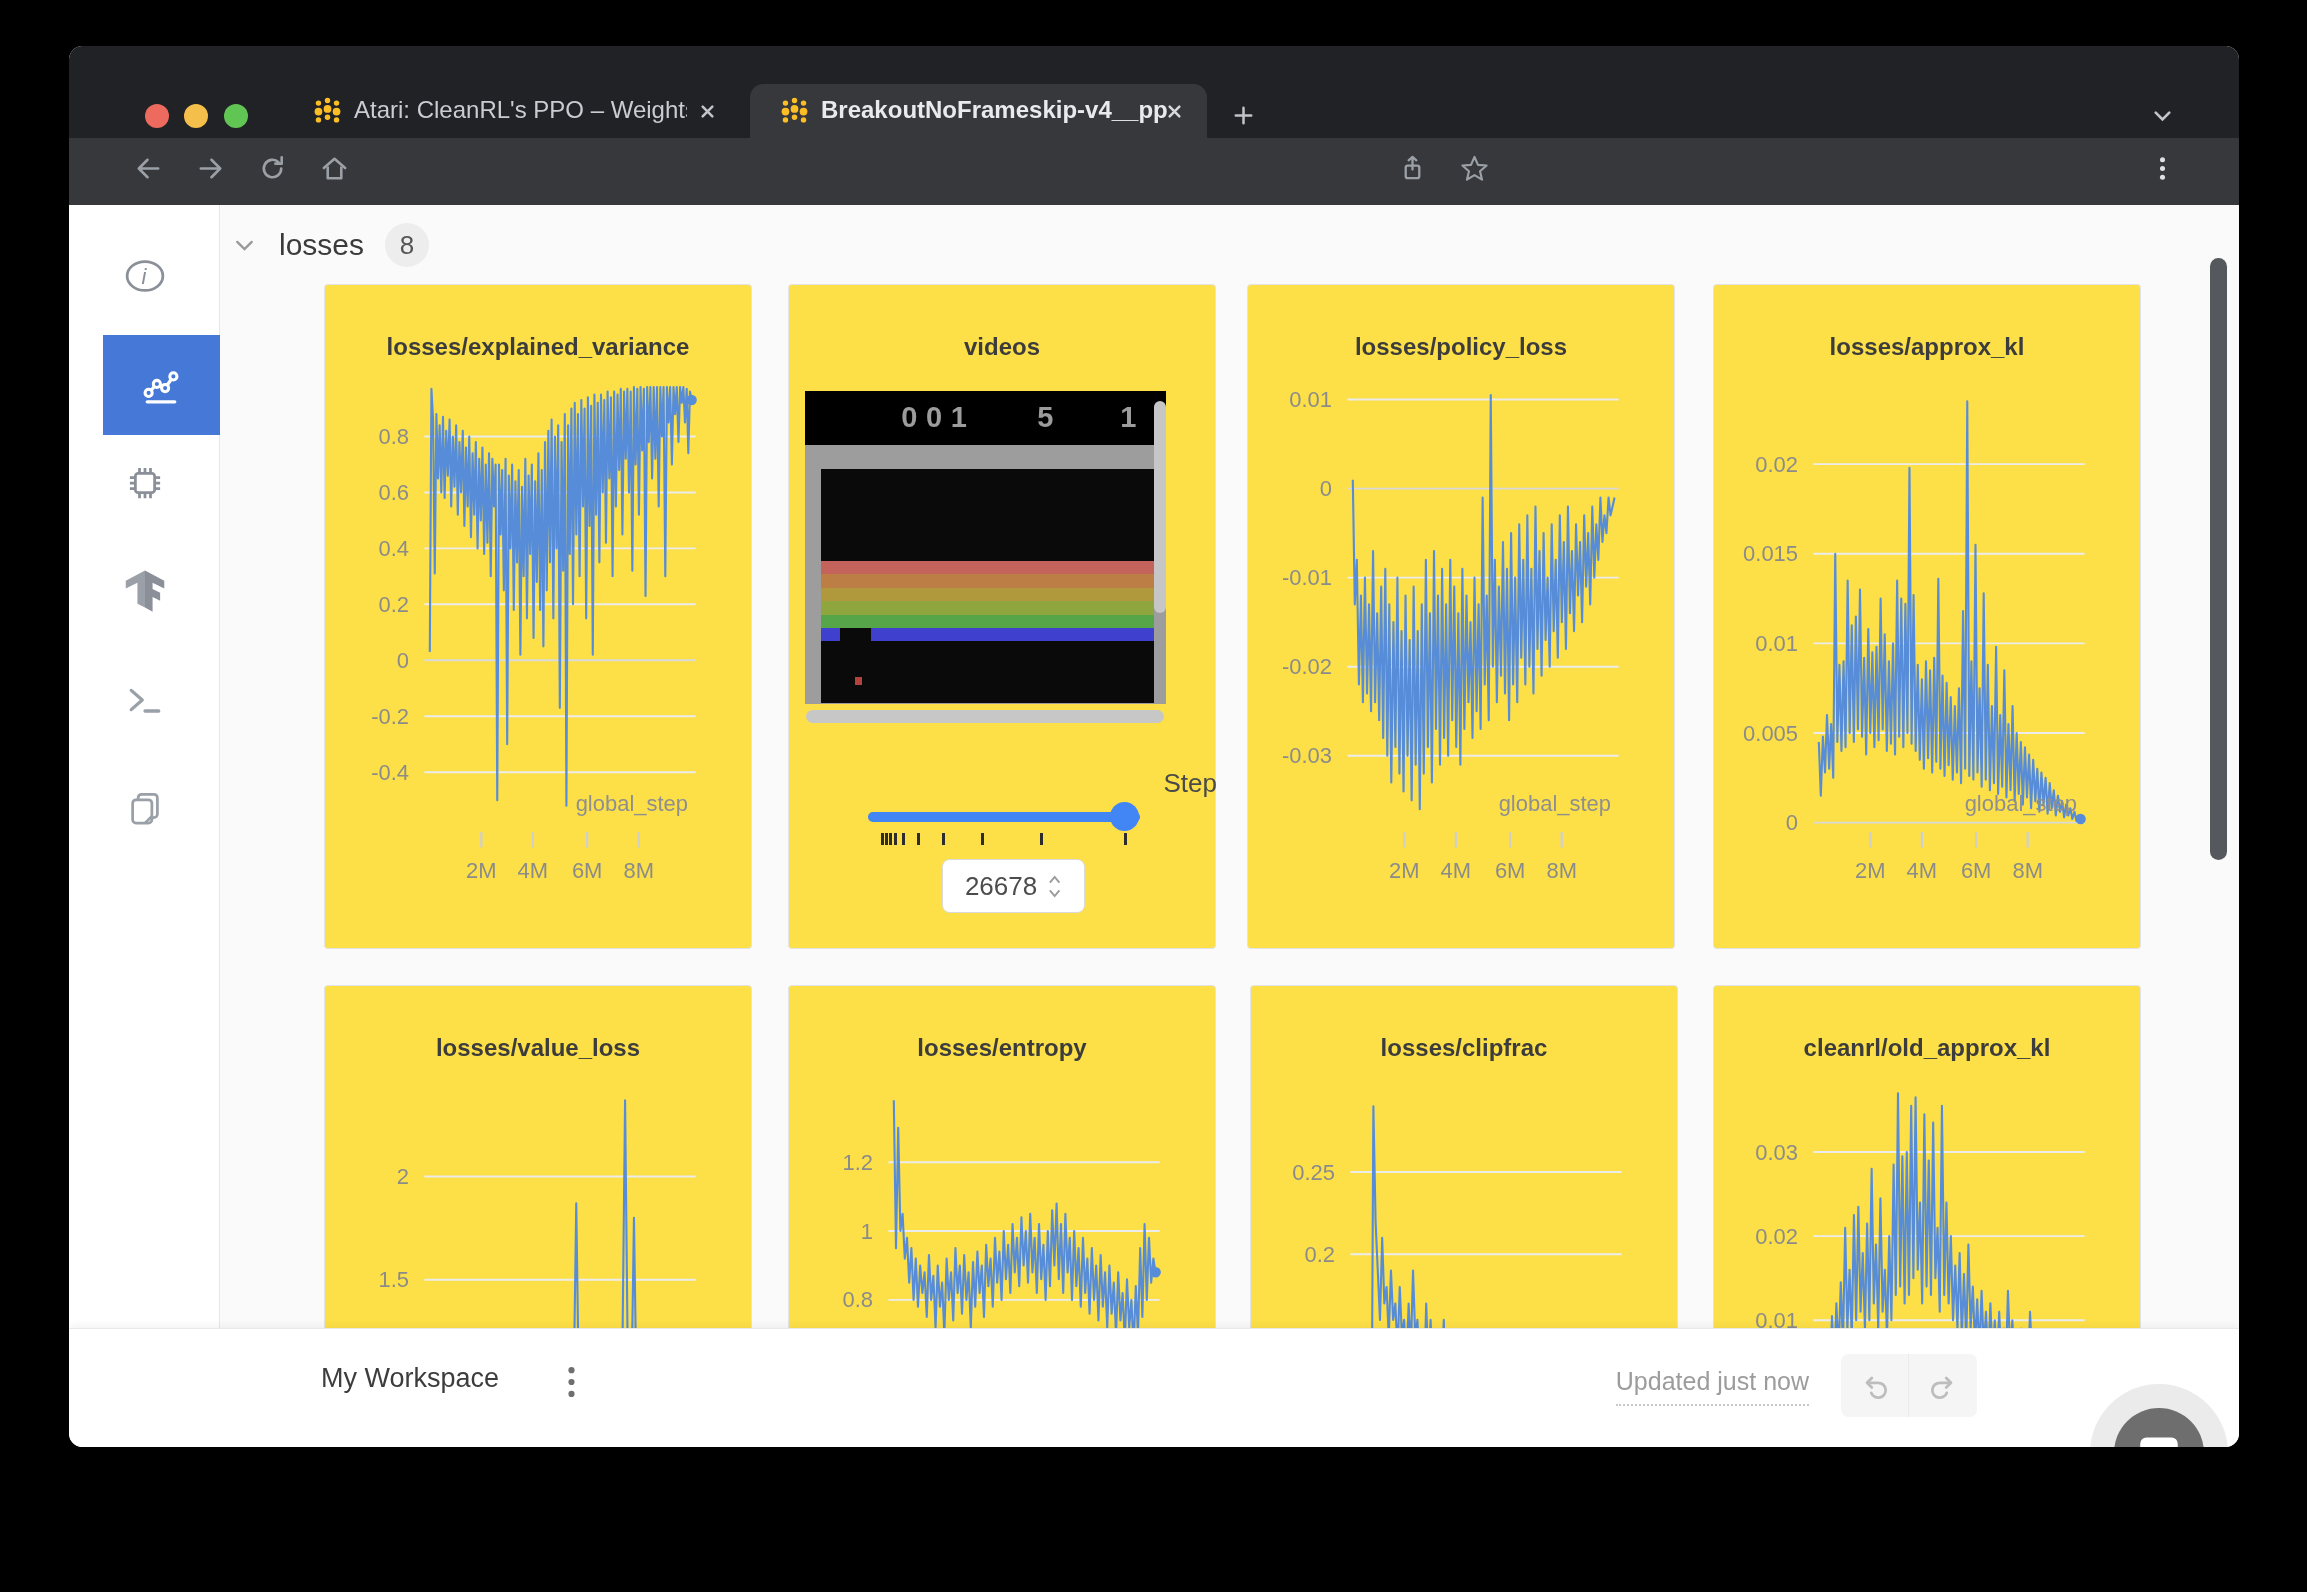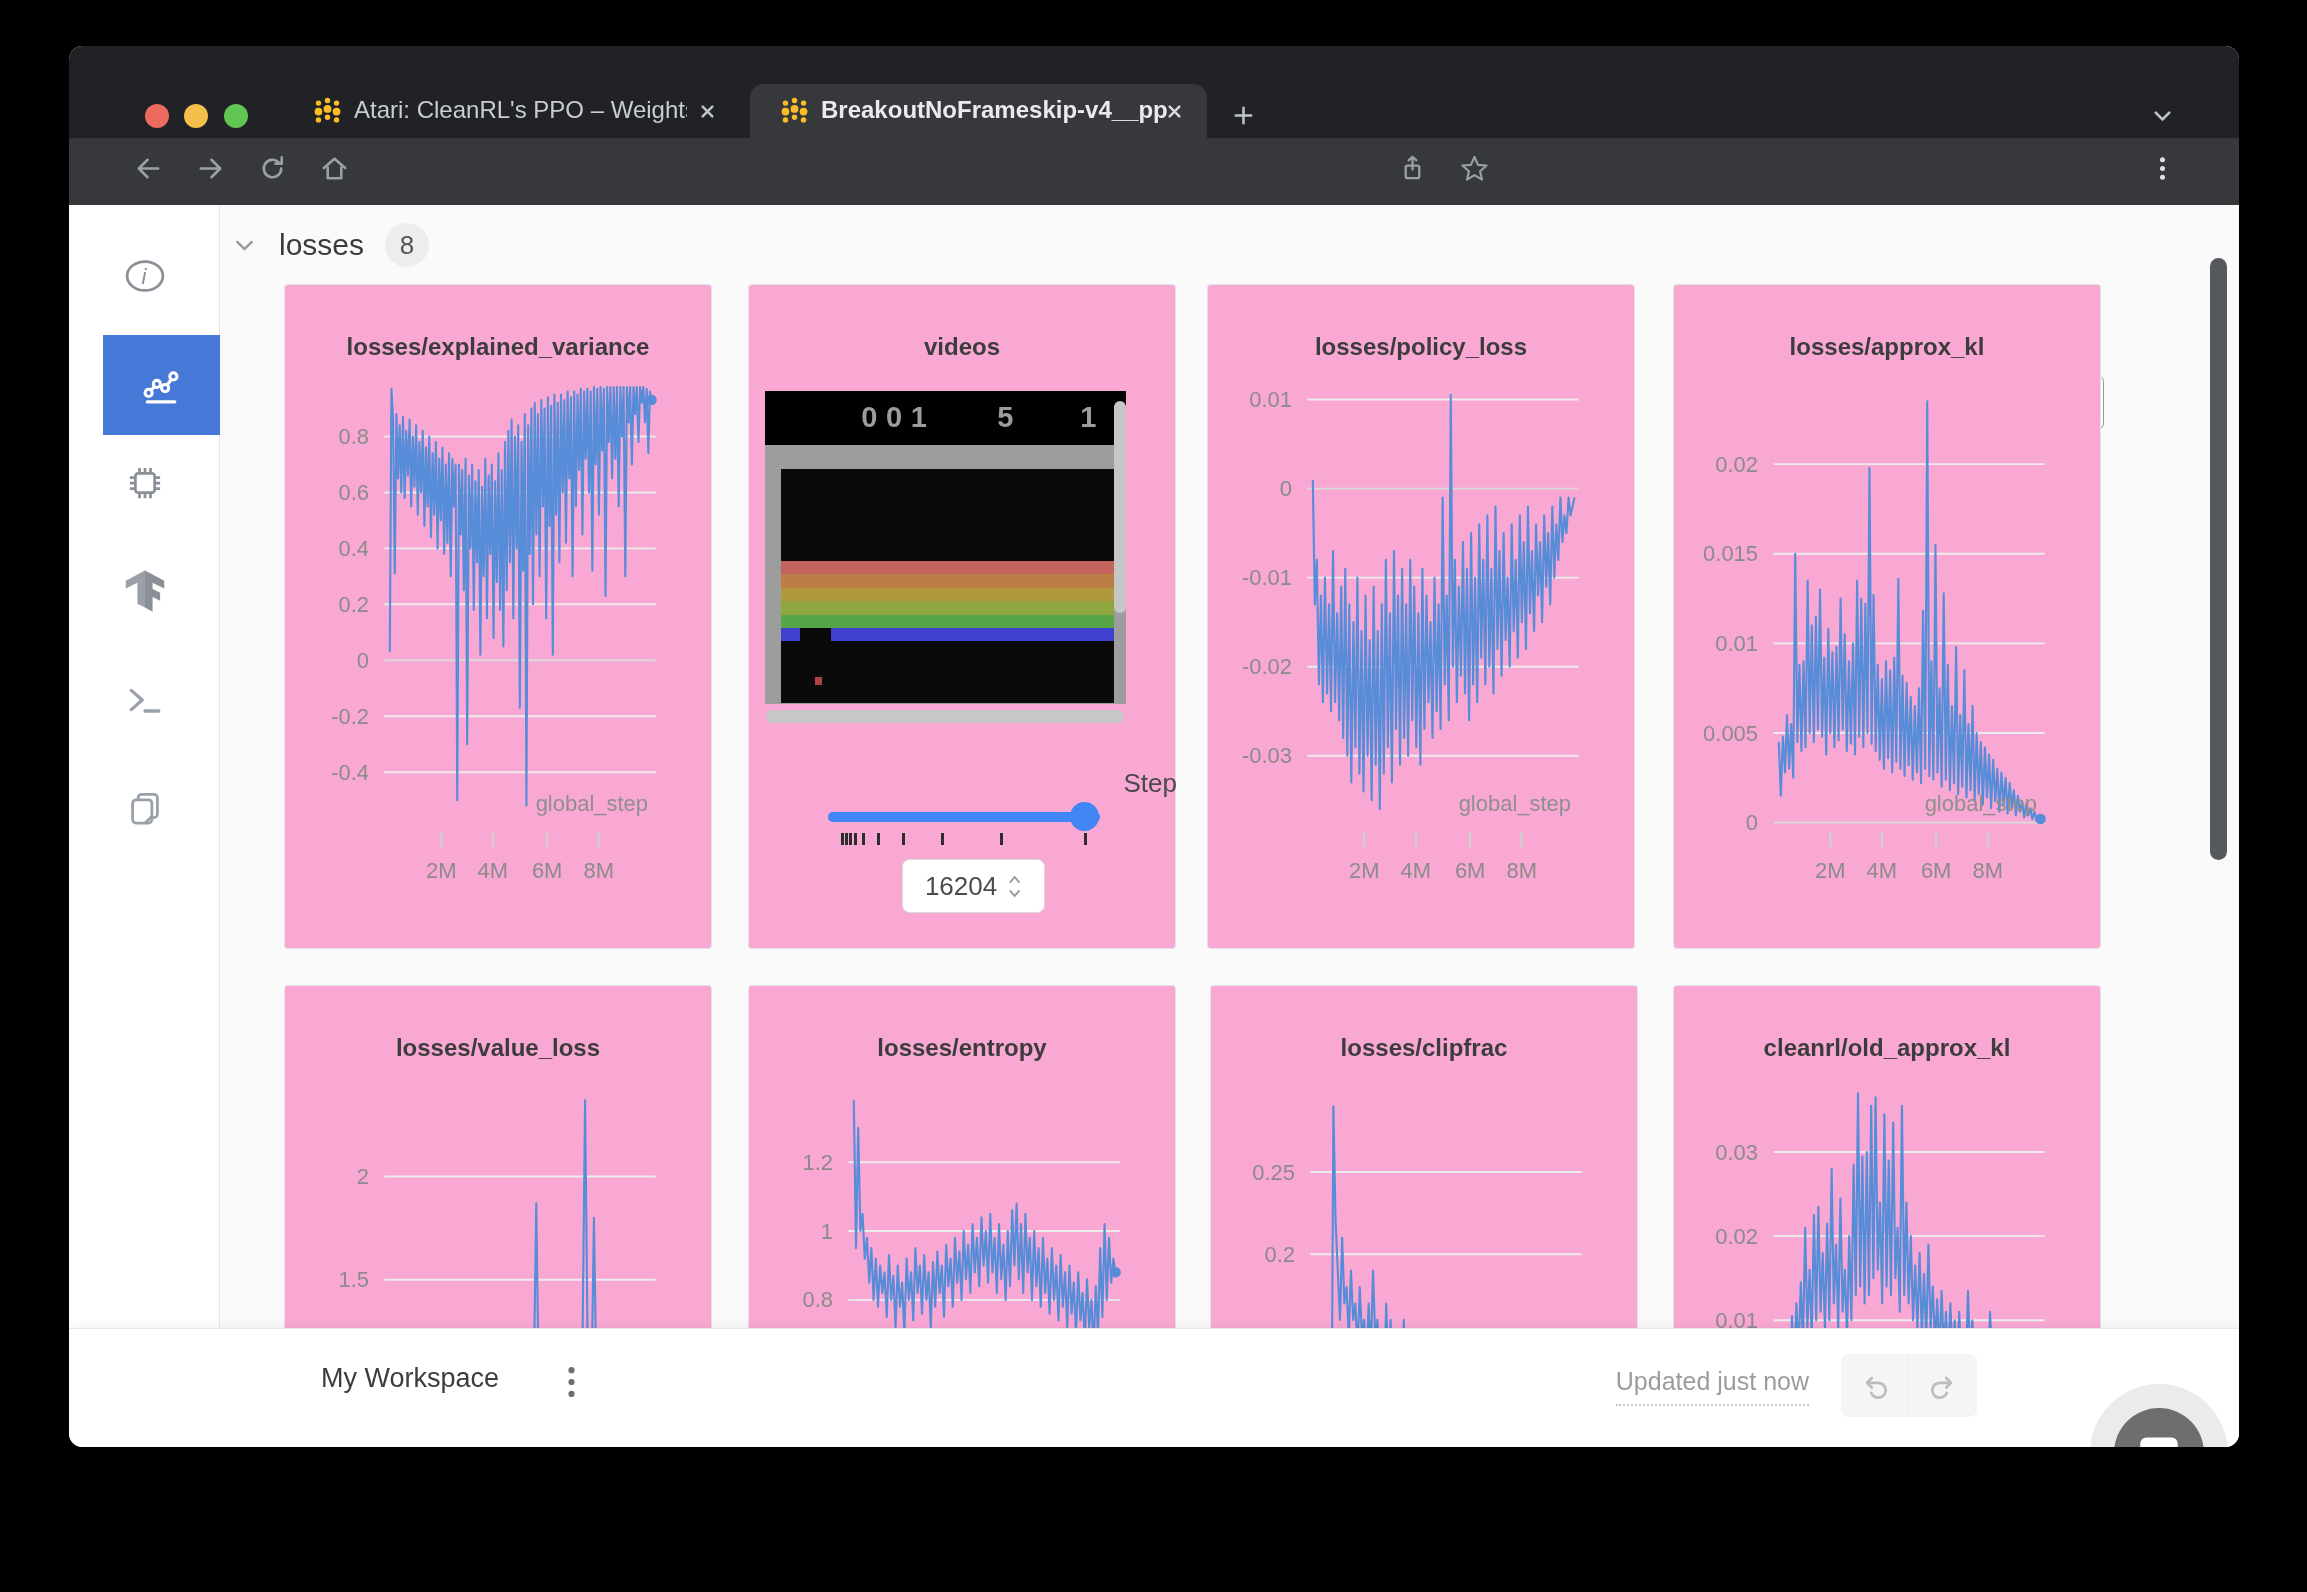--- a/index.html
+++ b/index.html
@@ -22,21 +22,21 @@
   .ext{width:40px;height:40px;top:106px;}
   
   #content{left:0;top:159px;width:2170px;height:1123px;background:#fafafa;overflow:hidden;}
   #sidebar{left:0;top:0;width:151px;height:1123px;background:#fff;border-right:1.9px solid #e7e7e7;}
   .side-item{left:0;width:151px;height:82px;display:flex;align-items:center;justify-content:center;}
   .side-active{left:34px;width:117px;height:100px;background:#4678d8;}
   #losses-head{left:161px;top:9.6px;height:61px;display:flex;align-items:center;}
   #losses-label{font-size:30px;color:#3b3b3b;margin-left:20px;}
   #losses-badge{margin-left:21px;width:44px;height:44px;border-radius:50%;background:#ededed;color:#565656;font-size:26px;display:flex;align-items:center;justify-content:center;}
   #add-panel{left:1807px;top:170px;width:228px;height:55px;border:1.9px solid #979797;border-radius:6.7px;background:#fff;display:flex;align-items:center;justify-content:center;color:#636363;font-size:26px;}
-  .card{width:428px;height:665px;background:#f9a8d4;border:1.9px solid #e3e3e3;border-radius:3.8px;}
+  .card{width:428px;height:665px;background:#fde047;border:1.9px solid #e3e3e3;border-radius:3.8px;margin-left:40px;}
   .card-title{position:absolute;left:0;top:48px;width:100%;text-align:center;font-size:24px;font-weight:bold;color:#3c3c3c;}
   .chart-host{position:absolute;left:0;top:96px;width:428px;height:545px;}
   .tick{fill:#8b8b8b;font-size:23px;}
   .xlabel{fill:#8f8f8f;font-size:23px;}
   #scrollthumb{left:2141px;top:212px;width:17px;height:602px;background:#55585d;border-radius:8.6px;}
   
   #video-frame{left:16.3px;top:106px;width:361px;height:313px;background:#9d9d9d;overflow:hidden;text-decoration:underline;}
   #score-bar{left:0;top:0;width:100%;height:54px;background:#000;color:#9c9c9c;font-family:"DejaVu Sans Mono",monospace;font-weight:bold;font-size:29px;}
   #field{left:15.3px;top:78px;width:333px;height:234px;background:#0a0a0a;}
   .brick{width:100%;height:13.4px;}
@@ -327,21 +327,21 @@
             <div class="abs slider-tick" style="left: 100px;"></div>
             <div class="abs slider-tick" style="left: 105px;"></div>
             <div class="abs slider-tick" style="left: 113px;"></div>
             <div class="abs slider-tick" style="left: 128px;"></div>
             <div class="abs slider-tick" style="left: 153px;"></div>
             <div class="abs slider-tick" style="left: 192px;"></div>
             <div class="abs slider-tick" style="left: 251px;"></div>
             <div class="abs slider-tick" style="left: 335px;"></div>
           </div>
         <div id="step-input" class="abs">
-          <span id="step-value">16204</span>
+          <span id="step-value">26678</span>
           <svg width="15.3" height="29" viewBox="0 0 16 30" style="margin-left:9.6px;">
               <path d="M3 11 L8 5 L13 11" stroke="#9b9b9b" stroke-width="2" fill="none"></path>
               <path d="M3 19 L8 25 L13 19" stroke="#9b9b9b" stroke-width="2" fill="none"></path>
             </svg>
         </div>
       </div>
 
       <div class="abs card" style="left:1138px;top:79px;">
         <div class="card-title">losses/policy_loss</div>
         <div class="chart-host"><svg width="428" height="545" viewBox="0 0 448 570">

